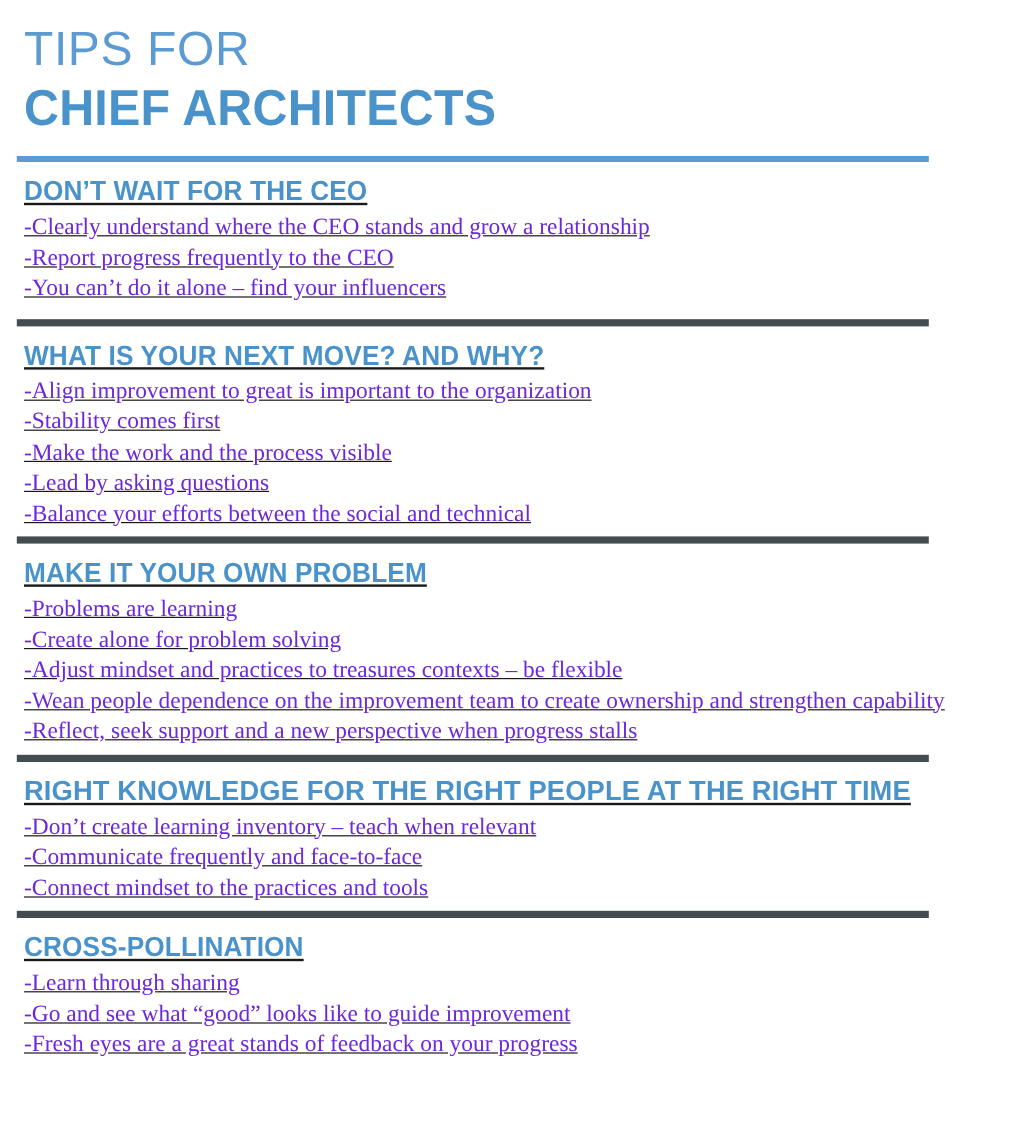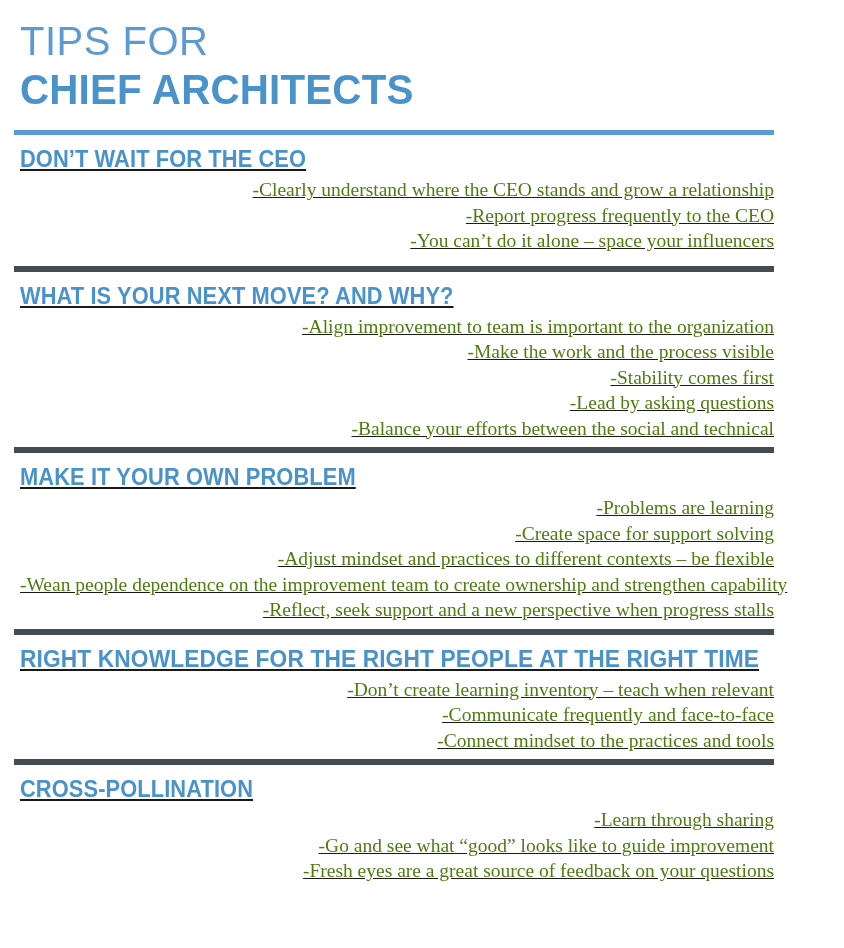--- a/index.html
+++ b/index.html
@@ -90,23 +90,22 @@
   }
   .bullets {
     list-style: none;
     margin: 0;
     padding: 0;
   }
   .bullet {
     font-family: "Liberation Serif", "DejaVu Serif", serif;
     font-size: 19.5px;
     line-height: 25.5px;
-    color: #4d7c0f;
+    color: #6d28d9;
     white-space: nowrap;
-    text-align: right;
   }
 
   .spacer-sm { height: 6px; }
   .spacer-md { height: 12px; }
 </style>
 </head>
 <body>
 
 <div class="page">
 
@@ -115,45 +114,45 @@
     <div class="title-line-2">CHIEF ARCHITECTS</div>
   </div>
 
   <div class="rule rule-accent"></div>
 
   <div class="section">
     <div class="section-heading">DON’T WAIT FOR THE CEO</div>
     <ul class="bullets">
       <li class="bullet">-Clearly understand where the CEO stands and grow a relationship</li>
       <li class="bullet">-Report progress frequently to the CEO</li>
-      <li class="bullet">-You can’t do it alone – space your influencers</li>
+      <li class="bullet">-You can’t do it alone – find your influencers</li>
     </ul>
   </div>
   <div class="spacer-md"></div>
   <div class="rule rule-divider"></div>
 
   <div class="section">
     <div class="section-heading">WHAT IS YOUR NEXT MOVE? AND WHY?</div>
     <ul class="bullets">
-      <li class="bullet">-Align improvement to team is important to the organization</li>
+      <li class="bullet">-Align improvement to great is important to the organization</li>
+      <li class="bullet">-Stability comes first</li>
       <li class="bullet">-Make the work and the process visible</li>
-      <li class="bullet">-Stability comes first</li>
       <li class="bullet">-Lead by asking questions</li>
       <li class="bullet">-Balance your efforts between the social and technical</li>
     </ul>
   </div>
   <div class="spacer-sm"></div>
   <div class="rule rule-divider"></div>
 
   <div class="section">
     <div class="section-heading">MAKE IT YOUR OWN PROBLEM</div>
     <ul class="bullets">
       <li class="bullet">-Problems are learning</li>
-      <li class="bullet">-Create space for support solving</li>
-      <li class="bullet">-Adjust mindset and practices to different contexts – be flexible</li>
+      <li class="bullet">-Create alone for problem solving</li>
+      <li class="bullet">-Adjust mindset and practices to treasures contexts – be flexible</li>
       <li class="bullet">-Wean people dependence on the improvement team to create ownership and strengthen capability</li>
       <li class="bullet">-Reflect, seek support and a new perspective when progress stalls</li>
     </ul>
   </div>
   <div class="spacer-sm"></div>
   <div class="rule rule-divider"></div>
 
   <div class="section">
     <div class="section-heading wide">RIGHT KNOWLEDGE FOR THE RIGHT PEOPLE AT THE RIGHT TIME</div>
     <ul class="bullets">
@@ -163,17 +162,17 @@
     </ul>
   </div>
   <div class="spacer-sm"></div>
   <div class="rule rule-divider"></div>
 
   <div class="section">
     <div class="section-heading">CROSS-POLLINATION</div>
     <ul class="bullets">
       <li class="bullet">-Learn through sharing</li>
       <li class="bullet">-Go and see what “good” looks like to guide improvement</li>
-      <li class="bullet">-Fresh eyes are a great source of feedback on your questions</li>
+      <li class="bullet">-Fresh eyes are a great stands of feedback on your progress</li>
     </ul>
   </div>
 
 </div>
 
 </body></html>

